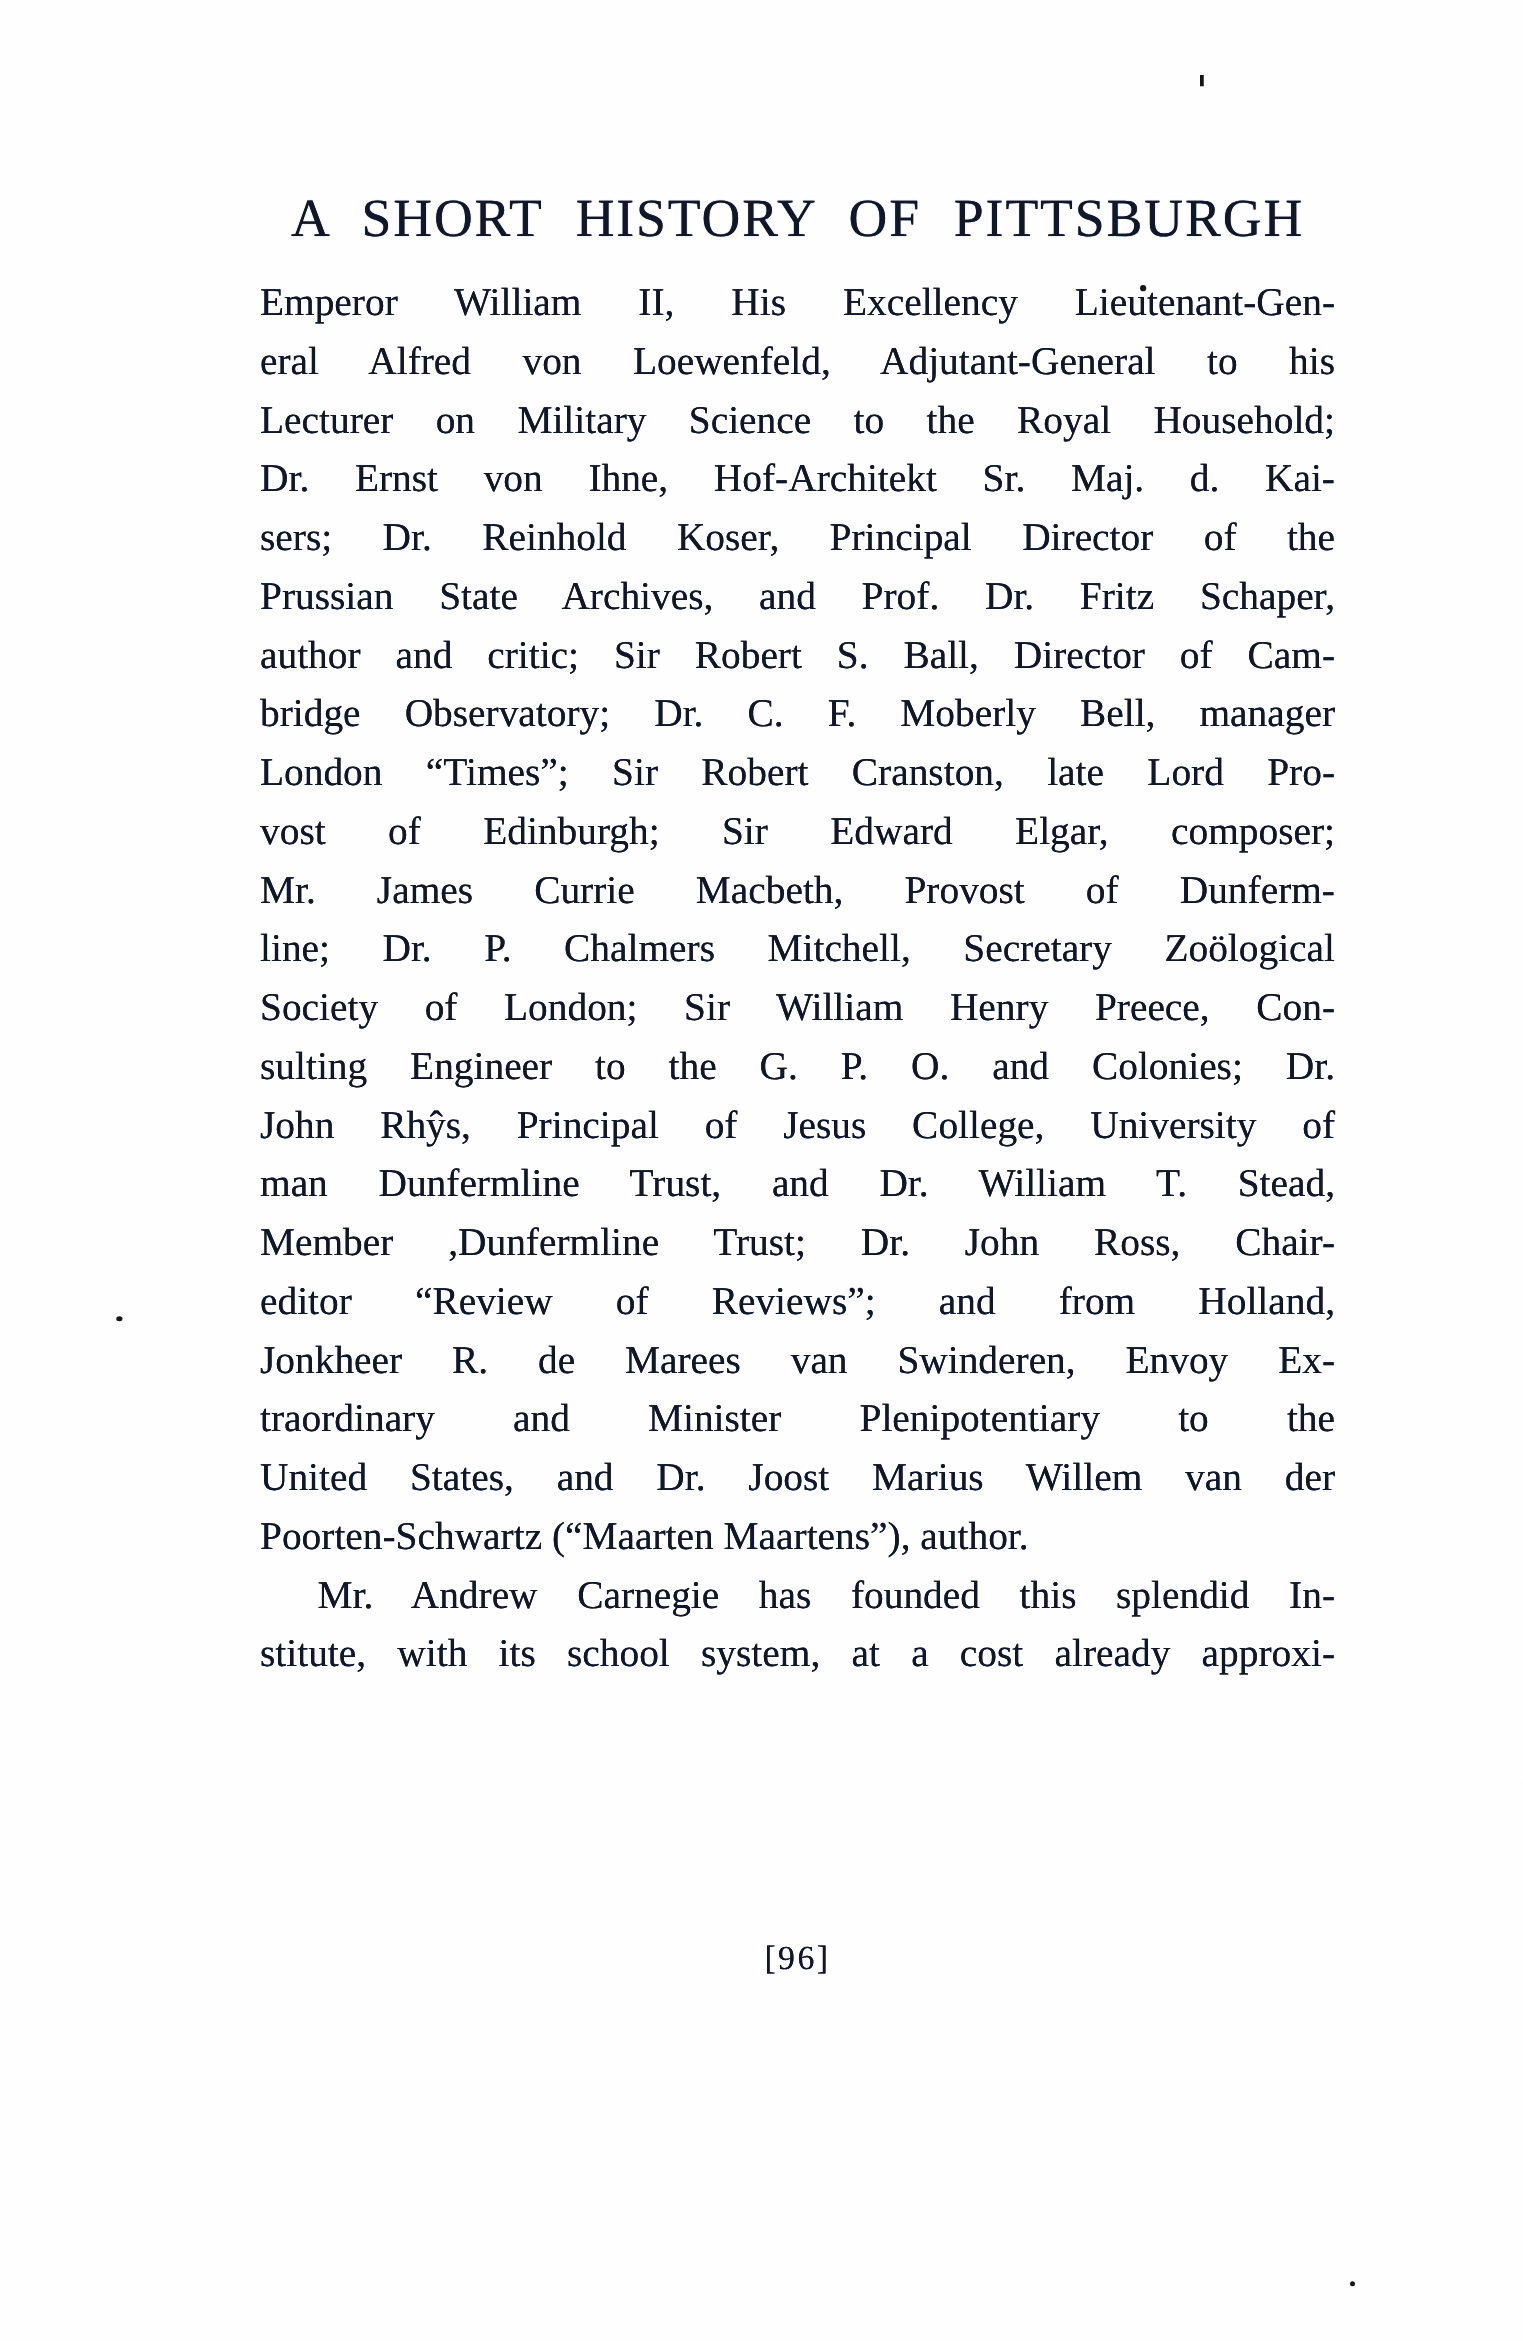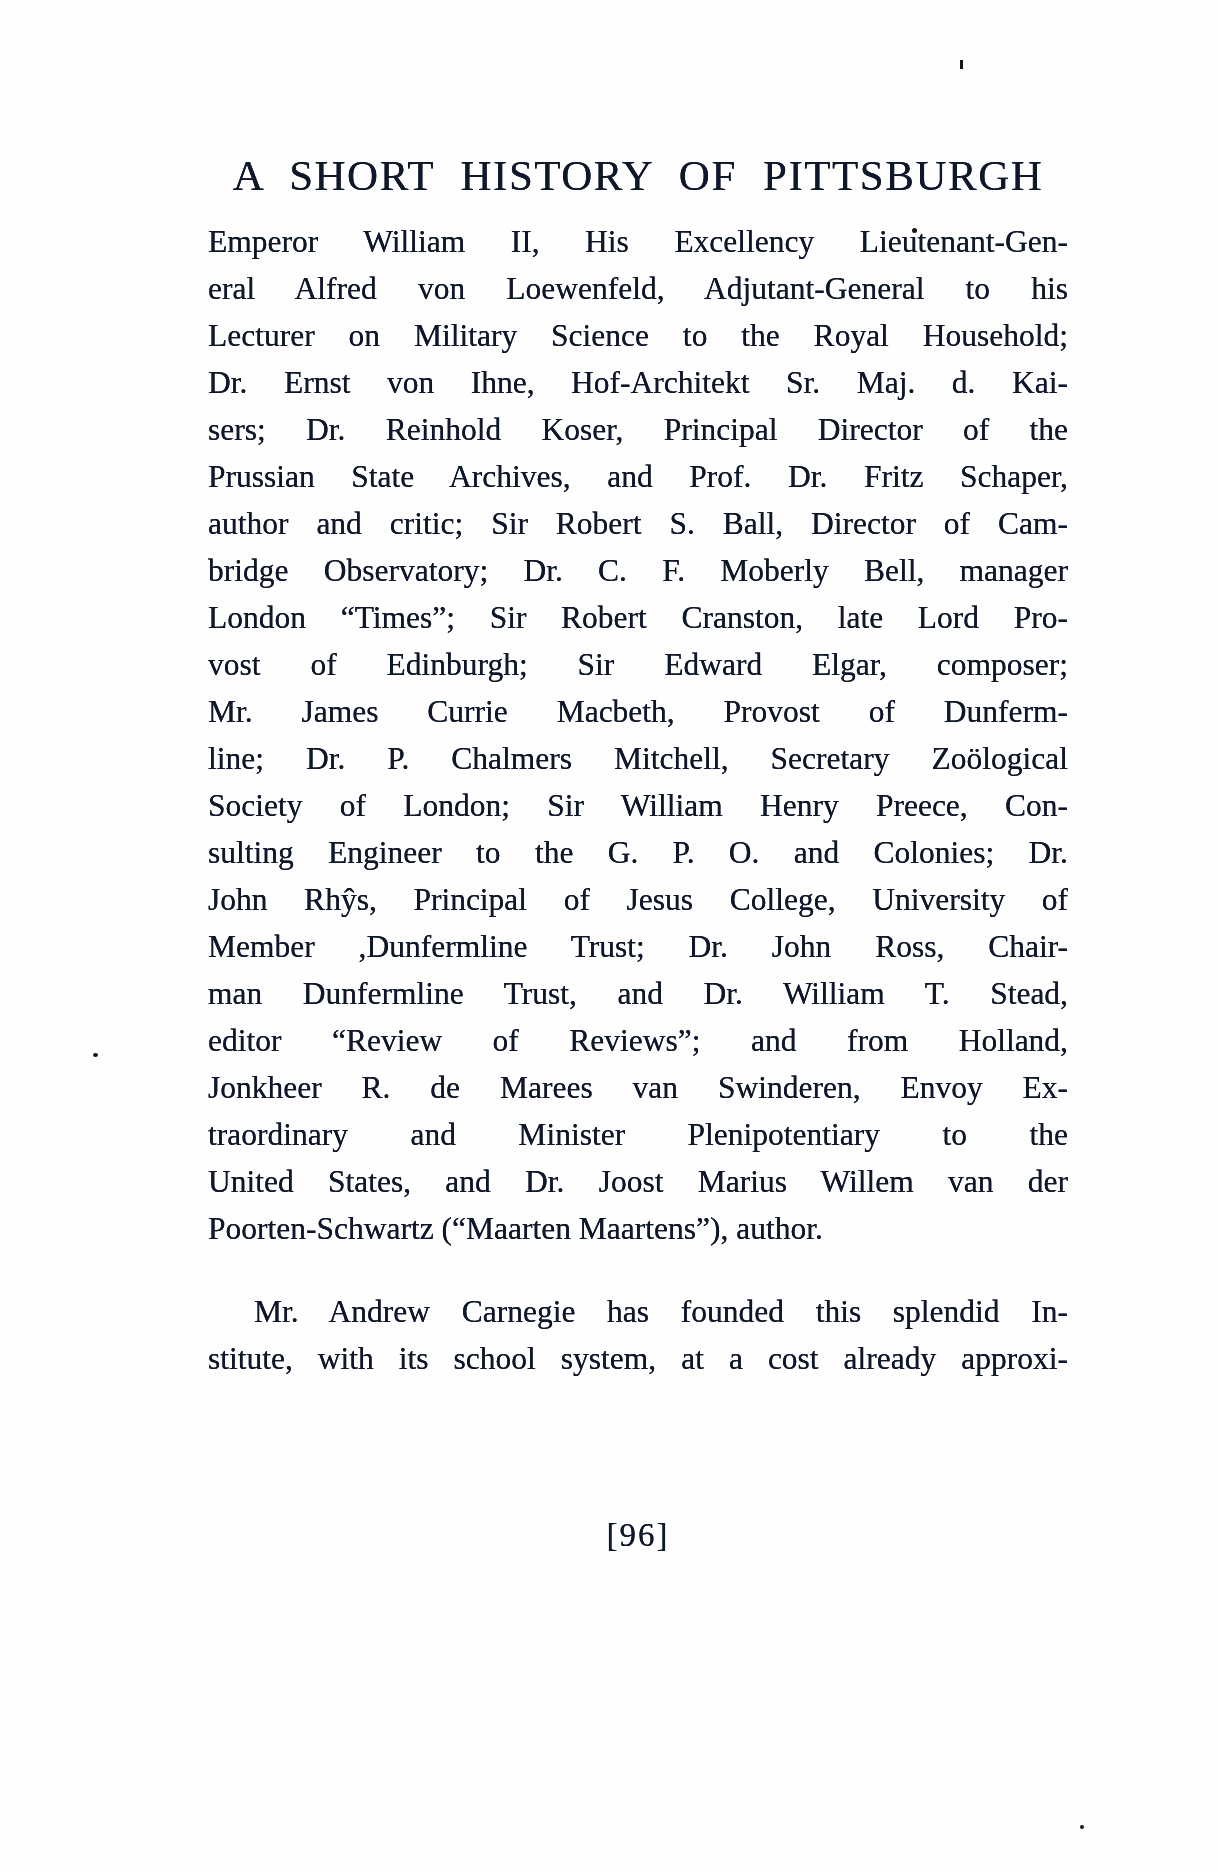--- a/index.html
+++ b/index.html
@@ -42,31 +42,30 @@
     font-size: 31.5px;
     white-space: normal;
     text-shadow: 0 0 0.5px currentColor;
   }
   .line.justify {
     text-align: justify;
     text-align-last: justify;
   }
   .line.indent {
     text-indent: 46px;
-    margin-top: 36px;
   }
   #page-number {
     position: absolute;
     left: 208px;
-    top: 1510px;
+    top: 1541px;
     width: 860px;
     height: 50px;
     line-height: 50px;
     text-align: center;
-    font-size: 33px;
+    font-size: 27px;
     letter-spacing: 2px;
     text-shadow: 0 0 0.5px currentColor;
   }
   .speck {
     position: absolute;
     background: #151515;
   }
   #speck-top-right    { left: 960px;  top: 60px;   width: 3px; height: 9px;  }
   #speck-under-title  { left: 912px;  top: 228px;  width: 5px; height: 5px; border-radius: 50%; }
   #speck-left-margin  { left: 93px;   top: 1053px; width: 5px; height: 4px; border-radius: 50%; }
@@ -88,22 +87,22 @@
       <div class="line justify">Prussian State Archives, and Prof. Dr. Fritz Schaper,</div>
       <div class="line justify">author and critic; Sir Robert S. Ball, Director of Cam-</div>
       <div class="line justify">bridge Observatory; Dr. C. F. Moberly Bell, manager</div>
       <div class="line justify">London “Times”; Sir Robert Cranston, late Lord Pro-</div>
       <div class="line justify">vost of Edinburgh; Sir Edward Elgar, composer;</div>
       <div class="line justify">Mr. James Currie Macbeth, Provost of Dunferm-</div>
       <div class="line justify">line; Dr. P. Chalmers Mitchell, Secretary Zoölogical</div>
       <div class="line justify">Society of London; Sir William Henry Preece, Con-</div>
       <div class="line justify">sulting Engineer to the G. P. O. and Colonies; Dr.</div>
       <div class="line justify">John Rhŷs, Principal of Jesus College, University of</div>
+      <div class="line justify">man Dunfermline Trust, and Dr. William T. Stead,</div>
       <div class="line justify">Member ,Dunfermline Trust; Dr. John Ross, Chair-</div>
-      <div class="line justify">man Dunfermline Trust, and Dr. William T. Stead,</div>
       <div class="line justify">editor “Review of Reviews”; and from Holland,</div>
       <div class="line justify">Jonkheer R. de Marees van Swinderen, Envoy Ex-</div>
       <div class="line justify">traordinary and Minister Plenipotentiary to the</div>
       <div class="line justify">United States, and Dr. Joost Marius Willem van der</div>
       <div class="line">Poorten-Schwartz (“Maarten Maartens”), author.</div>
       <div class="line justify indent">Mr. Andrew Carnegie has founded this splendid In-</div>
       <div class="line justify">stitute, with its school system, at a cost already approxi-</div>
     </div>
 
   <div id="page-number">[96]</div>

